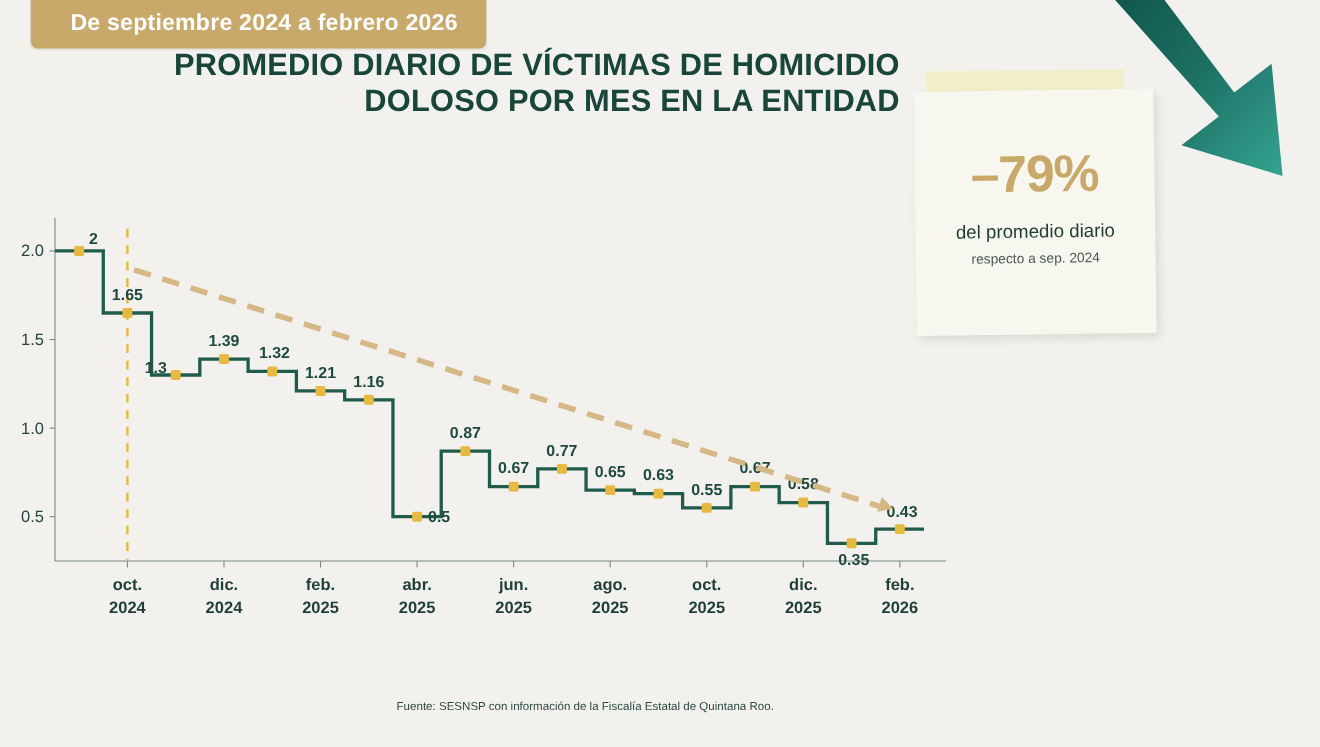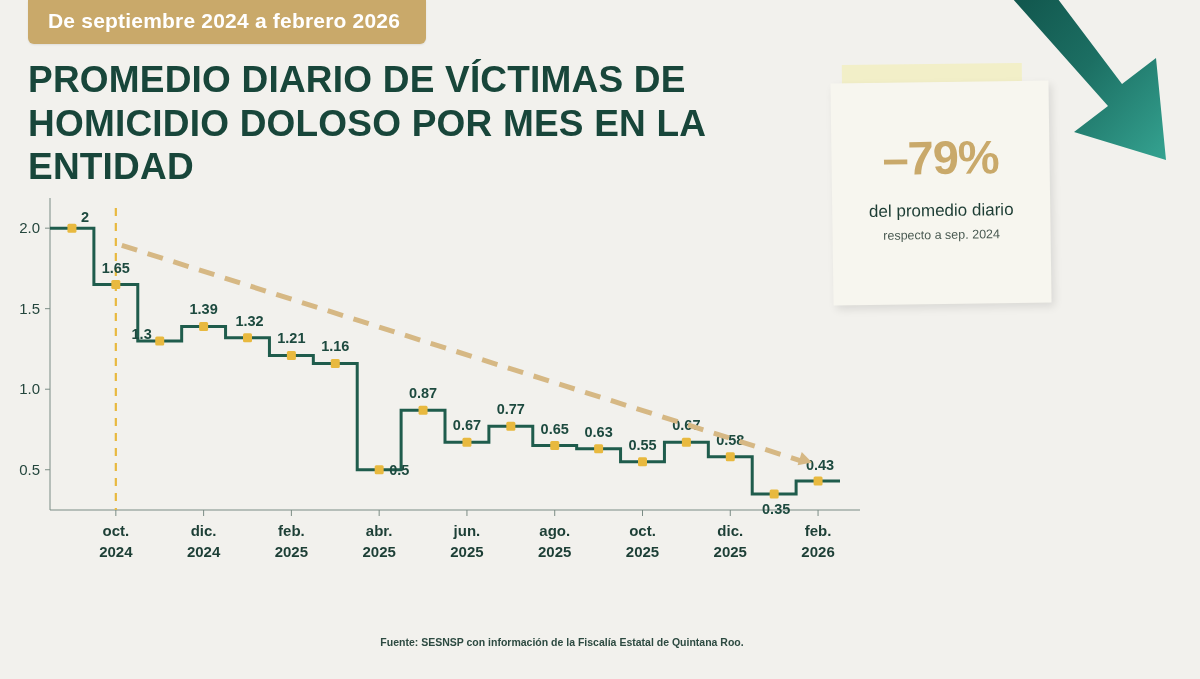--- a/index.html
+++ b/index.html
@@ -19,37 +19,38 @@
   
   .date-pill {
     position: absolute;
     left: 28px;
     top: 0px;
     background: #c9a96a;
     color: #ffffff;
     font-size: 21px;
     font-weight: bold;
     letter-spacing: 0.2px;
-    padding: 9px 26px 11px 20px;
+    padding: 9px 26px 11px 36px;
     border-bottom-left-radius: 6px;
     border-bottom-right-radius: 6px;
     box-shadow: 0 1px 2px rgba(0,0,0,0.08);
   }
 
   .main-title {
     position: absolute;
     left: 28px;
-    top: 58px;
-    font-size: 37px;
+    top: 42px;
+    font-size: 28px;
     line-height: 1.18;
     font-weight: bold;
     letter-spacing: 0.2px;
     color: #18463a;
     max-width: 790px;
     text-transform: uppercase;
+    text-align: right;
   }
 
   
   .note-wrap {
     position: absolute;
     left: 824px;
     top: 44px;
     width: 232px;
     height: 250px;
     margin-top: 20px;
@@ -129,22 +130,21 @@
     top: 0;
   }
   .source-note {
     position: absolute;
     left: 0;
     top: 636px;
     width: 1064px;
     text-align: center;
     font-size: 10.5px;
     color: #2d4a41;
-    font-weight: bold;
-    margin-left: 30px;
+    font-weight: normal;
   }
 </style>
 </head>
 <body>
 
 <div class="date-pill">De septiembre 2024 a febrero 2026</div>
 <div class="main-title">PROMEDIO DIARIO DE VÍCTIMAS DE HOMICIDIO DOLOSO POR MES EN LA ENTIDAD</div>
 
 <div class="note-wrap">
   <div class="note-bg"></div>

